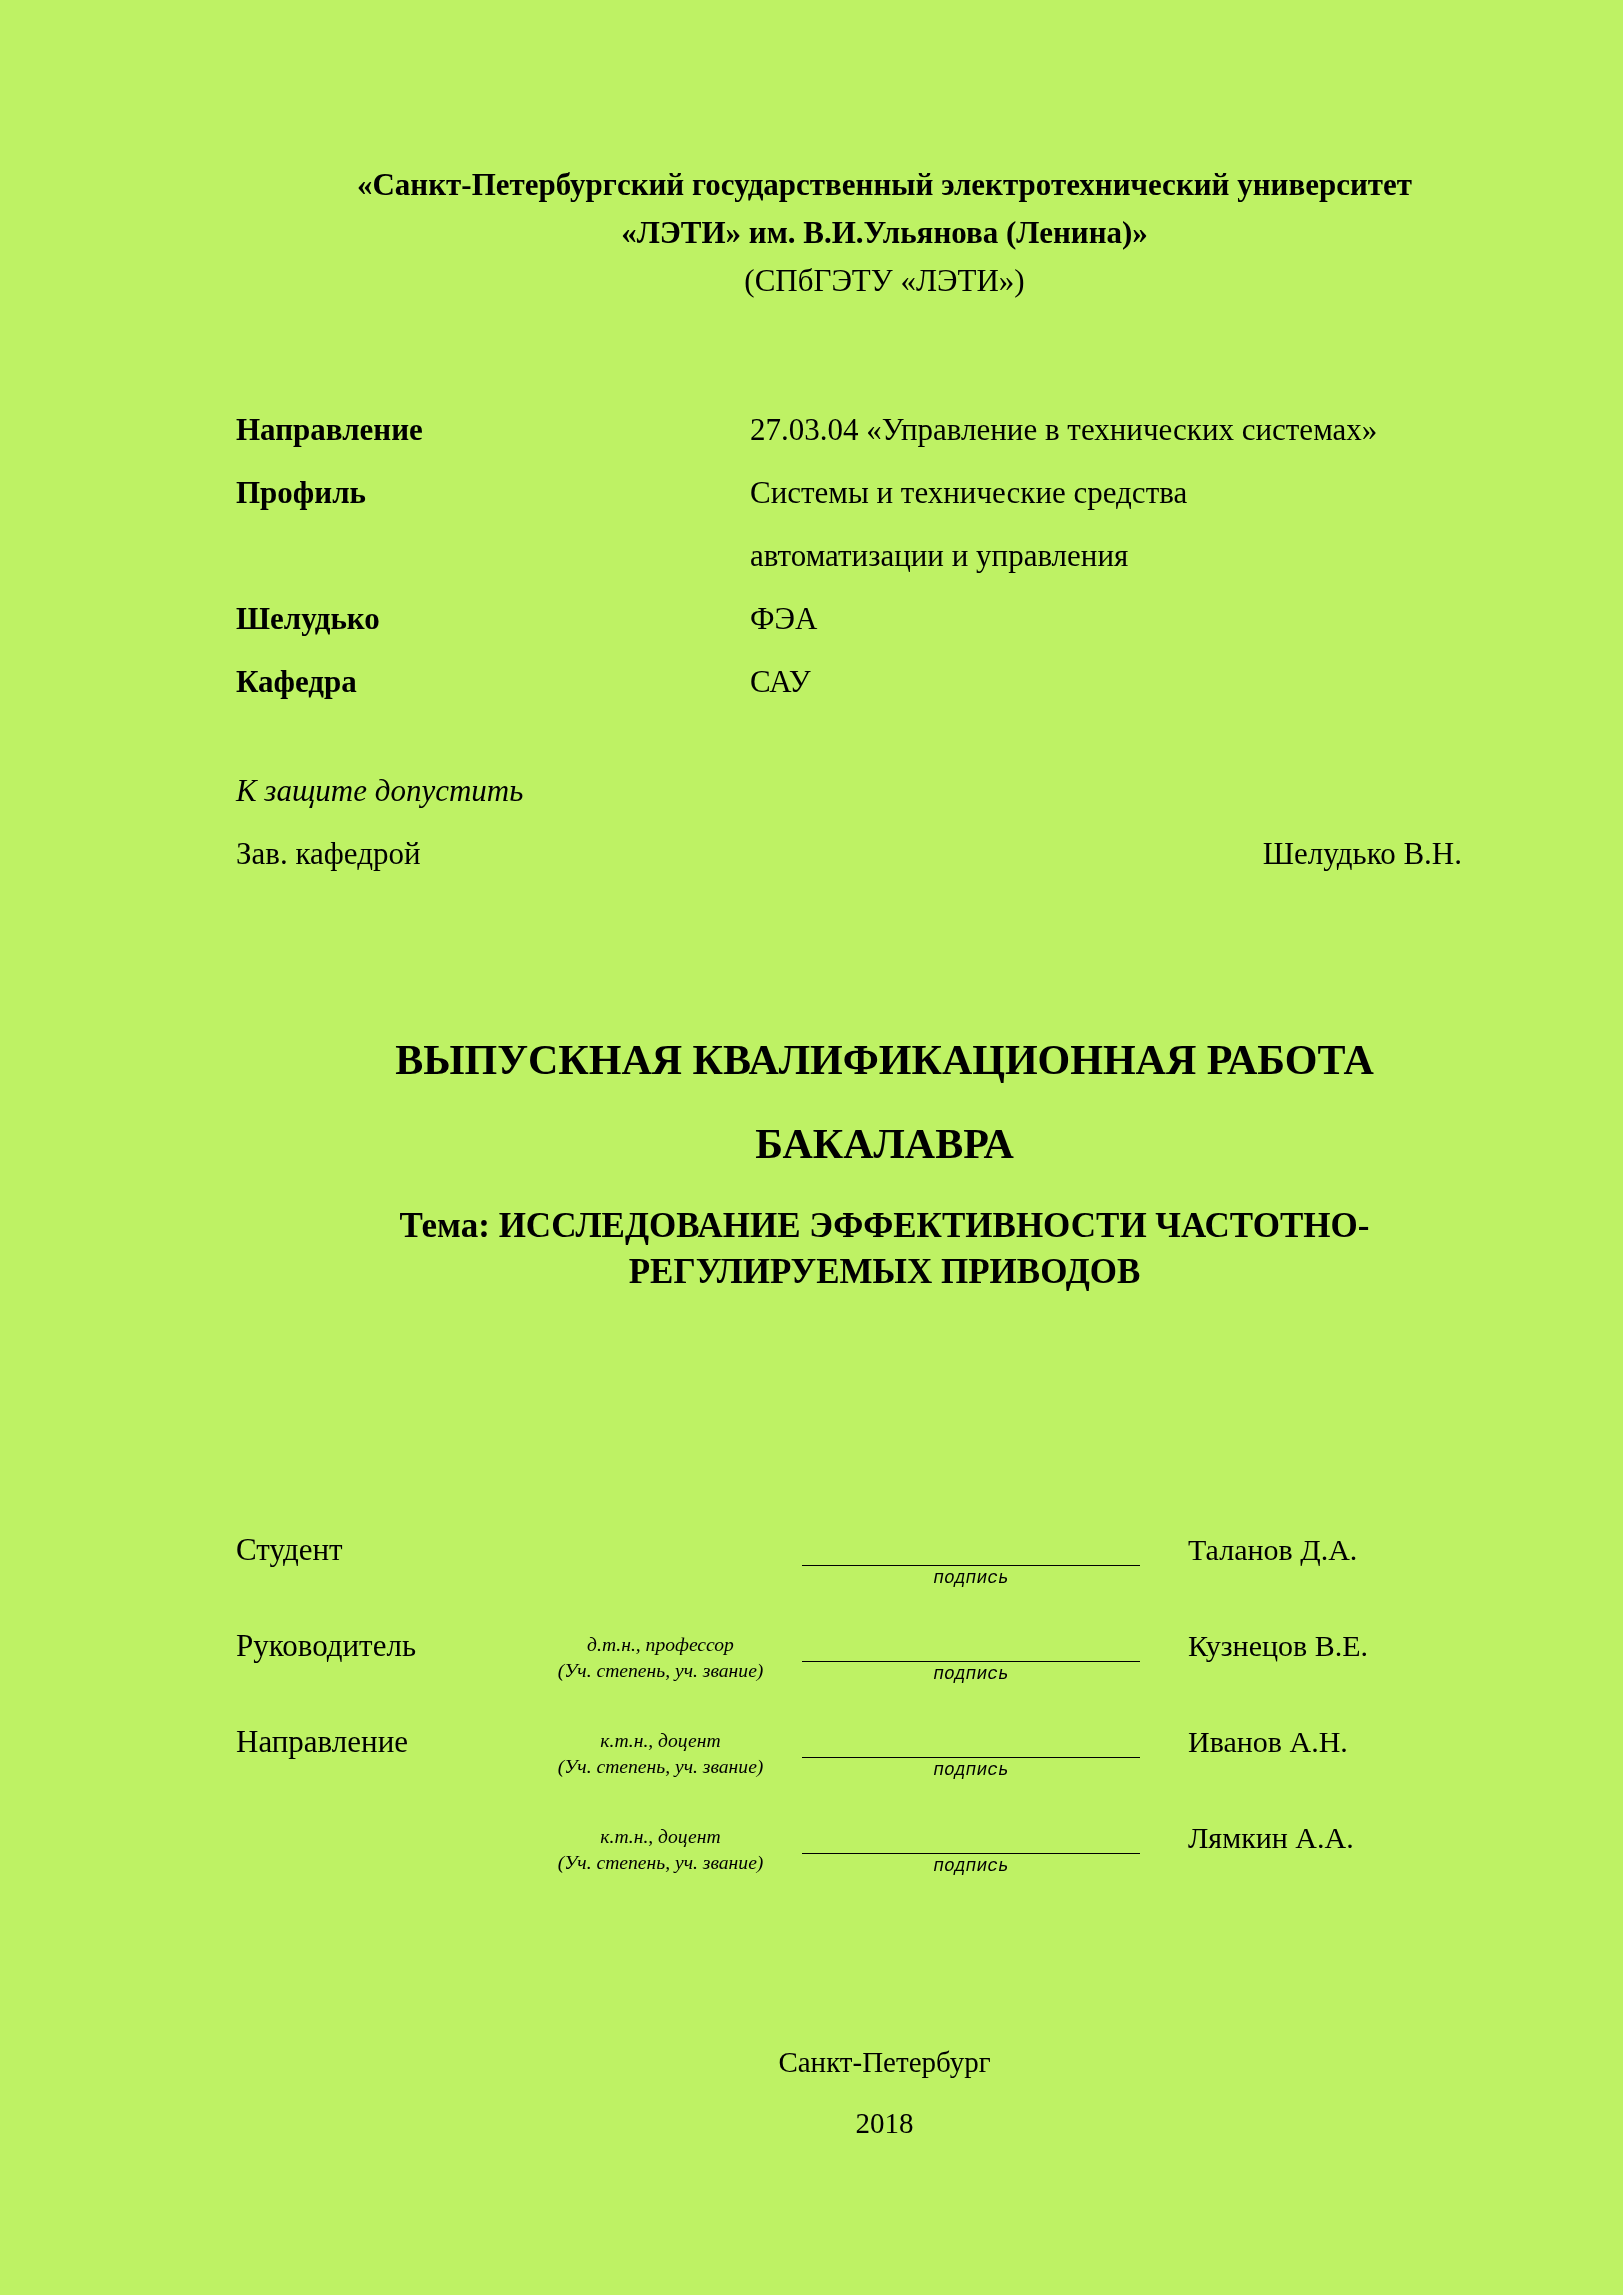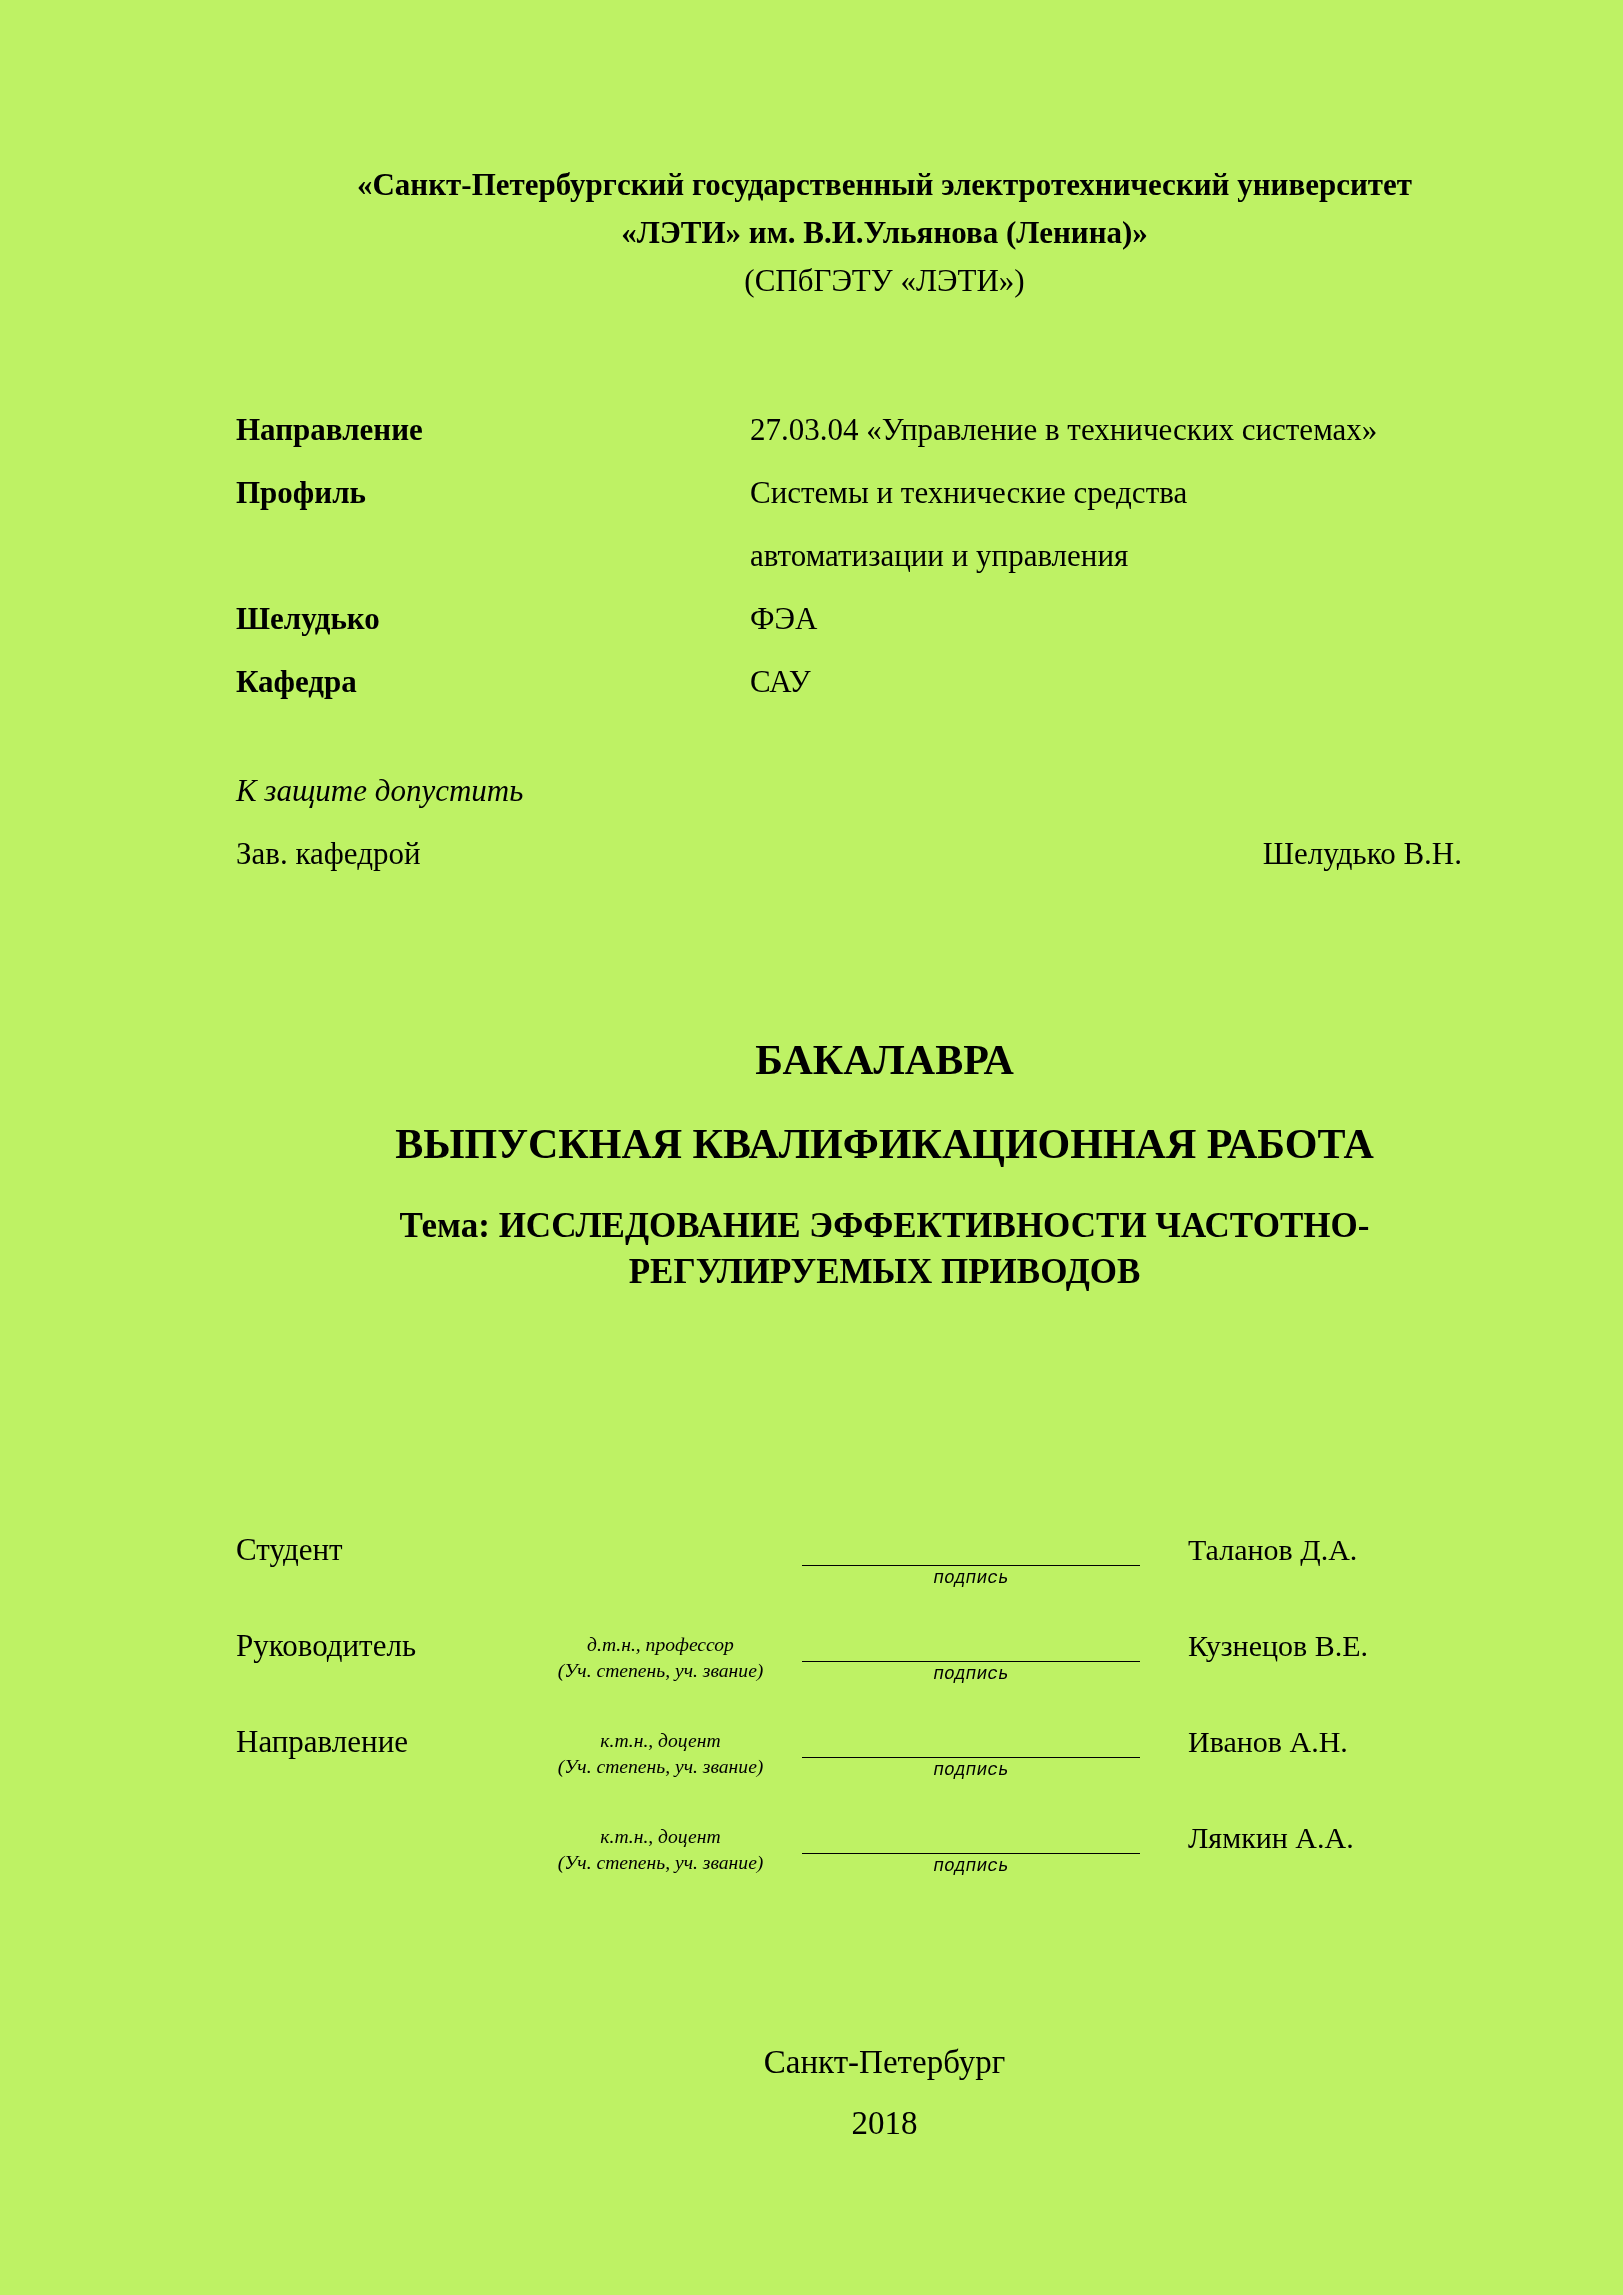--- a/index.html
+++ b/index.html
@@ -98,21 +98,21 @@
     margin-left: 48px;
     font-size: 30px;
     line-height: 38px;
     white-space: nowrap;
   }
 
   
   .footer {
     margin-top: 153px;
     text-align: center;
-    font-size: 33px;
+    font-size: 29px;
     line-height: 61px;
   }
 </style>
 </head>
 <body>
 
 <div class="page">
 
   <div class="header">
     <div>«Санкт-Петербургский государственный электротехнический университет</div>
@@ -139,22 +139,22 @@
 
   <div class="approval">
     <div class="admit">К защите допустить</div>
     <div class="head-row">
       <span>Зав. кафедрой</span>
       <span>Шелудько В.Н.</span>
     </div>
   </div>
 
   <div class="title-block">
+    <div class="main-title">ВЫПУСКНАЯ КВАЛИФИКАЦИОННАЯ РАБОТА</div>
     <div class="main-title">БАКАЛАВРА</div>
-    <div class="main-title">ВЫПУСКНАЯ КВАЛИФИКАЦИОННАЯ РАБОТА</div>
     <div class="theme theme-first">Тема: ИССЛЕДОВАНИЕ ЭФФЕКТИВНОСТИ ЧАСТОТНО-</div>
     <div class="theme">РЕГУЛИРУЕМЫХ ПРИВОДОВ</div>
   </div>
 
   <div class="signatures">
 
     <div class="sig-row">
       <div class="sig-role">Студент</div>
       <div class="sig-degree">
         <div></div>

